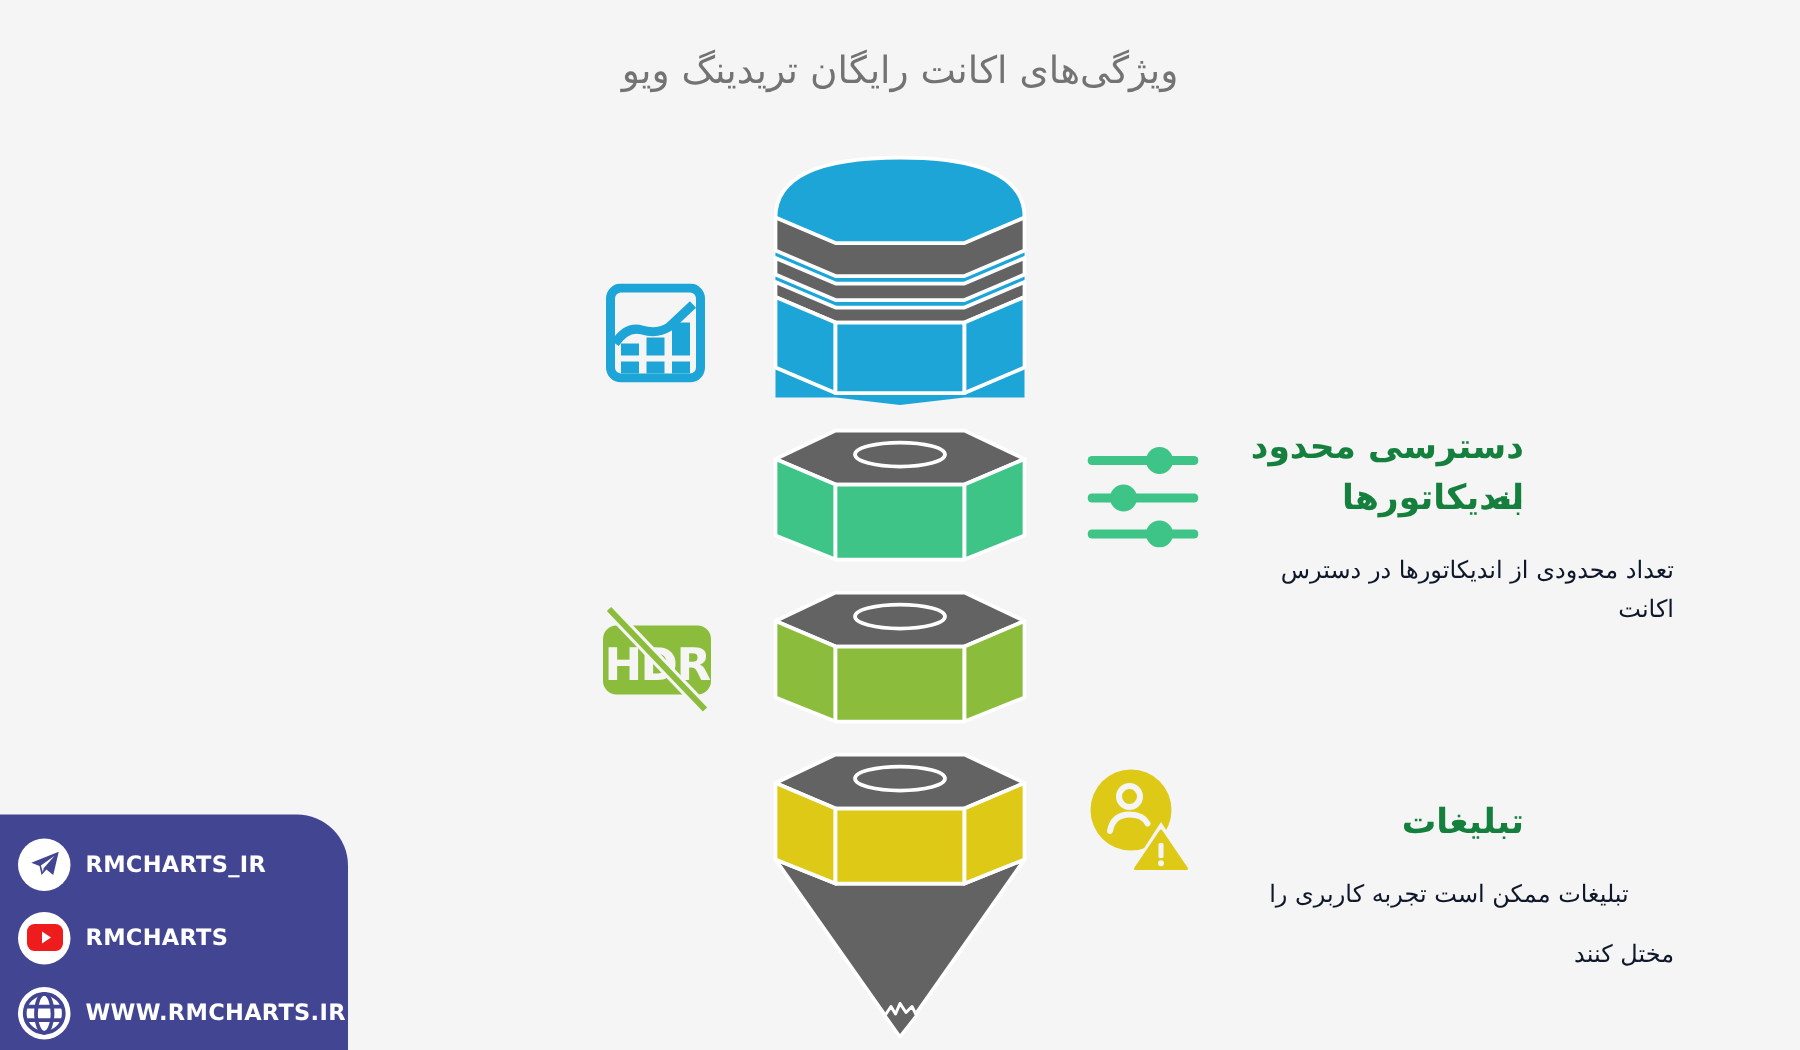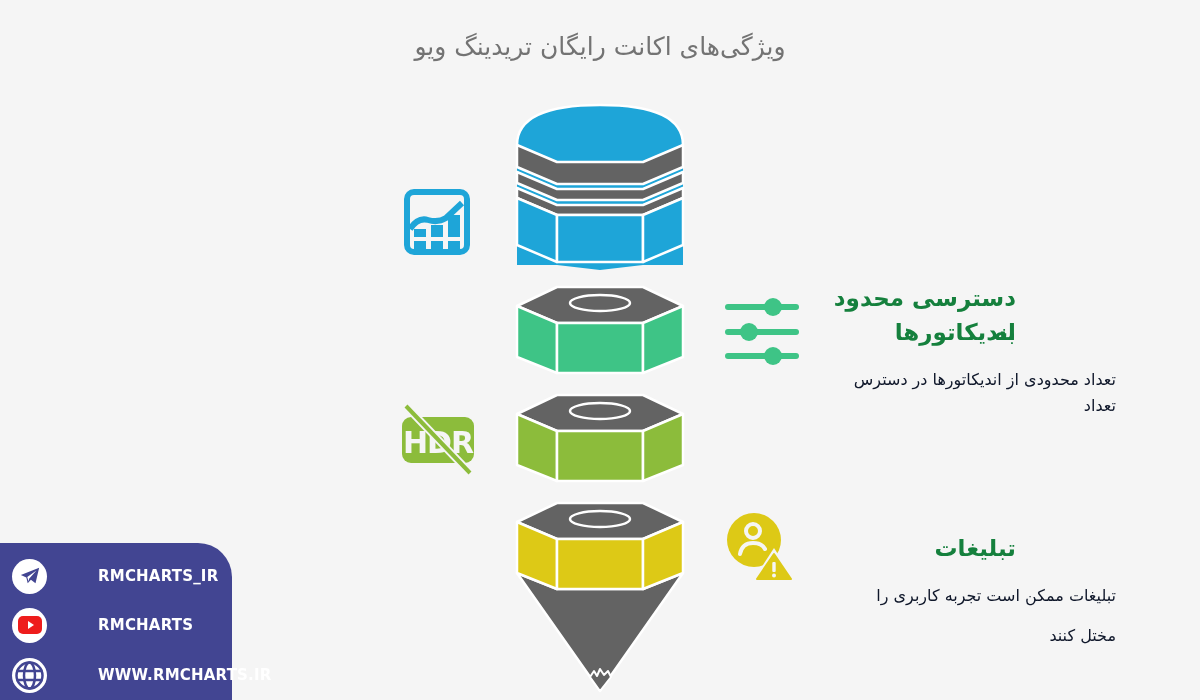--- a/index.html
+++ b/index.html
@@ -23,21 +23,21 @@
     }
     .desc {
       position: absolute; direction: rtl; text-align: right;
       font-size: 16px; color: #0f172a; line-height: 26px;
     }
     .icon { position: absolute; }
     .social {
       position: absolute; left: 0; top: 543px; width: 232px; height: 157px;
       background: #424592; border-top-right-radius: 34px;
     }
-    .social-row { position: absolute; left: 12px; height: 36px; display: flex; align-items: center; gap: 41px; }
+    .social-row { position: absolute; left: 12px; height: 36px; display: flex; align-items: center; }
     .social-circle {
       width: 35px; height: 35px; border-radius: 50%; background: #fff;
       display: flex; align-items: center; justify-content: center;
     }
     .social-label {
       margin-left: 10px; color: #fff; font-weight: bold; font-size: 15px;
       font-family: "DejaVu Sans", sans-serif; letter-spacing: 0.2px;
     }
   </style>
 </head>
@@ -114,21 +114,21 @@
       <circle cx="48" cy="12" r="9" fill="#3ec486"></circle>
       <line x1="3" y1="37" x2="71" y2="37" stroke="#3ec486" stroke-width="6" stroke-linecap="round"></line>
       <circle cx="24" cy="37" r="9" fill="#3ec486"></circle>
       <line x1="3" y1="61" x2="71" y2="61" stroke="#3ec486" stroke-width="6" stroke-linecap="round"></line>
       <circle cx="48" cy="61" r="9" fill="#3ec486"></circle>
     </svg>
   </div>
   <div class="heading" style="left:816px; top:281px; width:200px;">دسترسی محدود به</div>
   <div class="heading" style="left:816px; top:315px; width:200px; ">اندیکاتورها</div>
   <div class="desc" style="left:816px; top:367px; width:300px;">تعداد محدودی از اندیکاتورها در دسترس</div>
-  <div class="desc" style="left:816px; top:393px; width:300px;">تعداد</div>
+  <div class="desc" style="left:816px; top:393px; width:300px;">اکانت</div>
 </div>
 
 <div class="block">
   <div class="icon" style="left:400px; top:403px;">
     <svg width="76" height="74" viewBox="0 0 76 74">
       <rect x="2" y="14" width="72" height="46" rx="9" fill="#8cbc3b"></rect>
       <text x="38" y="50" text-anchor="middle" font-family="DejaVu Sans, sans-serif" font-size="30" font-weight="bold" fill="#f5f5f5" letter-spacing="-1">HDR</text>
       <line x1="6" y1="3" x2="70" y2="70" stroke="#f5f5f5" stroke-width="8"></line>
       <line x1="6" y1="3" x2="70" y2="70" stroke="#8cbc3b" stroke-width="4"></line>
     </svg>
@@ -142,21 +142,21 @@
       <circle cx="28" cy="28" r="27" fill="#ddc916"></circle>
       <circle cx="27" cy="19" r="7" fill="none" stroke="#f5f5f5" stroke-width="4"></circle>
       <path d="M14,42 Q16,31 27,31 Q36,31 39,37" fill="none" stroke="#f5f5f5" stroke-width="4" stroke-linecap="round"></path>
       <polygon points="48,36 70,70 26,70" fill="#f5f5f5"></polygon>
       <polygon points="48,42 65,67 31,67" fill="#ddc916" stroke="#ddc916" stroke-width="2" stroke-linejoin="round"></polygon>
       <rect x="46.3" y="50" width="3.4" height="10" rx="1" fill="#f5f5f5"></rect>
       <circle cx="48" cy="63.5" r="2" fill="#f5f5f5"></circle>
     </svg>
   </div>
   <div class="heading" style="left:816px; top:531px; width:200px;">تبلیغات</div>
-  <div class="desc" style="left:816px; top:583px; width:300px;">تبلیغات ممکن است تجربه کاربری را</div>
+  <div class="desc" style="left:816px; top:583px; width:300px;text-align:center;">تبلیغات ممکن است تجربه کاربری را</div>
   <div class="desc" style="left:816px; top:623px; width:300px;">مختل کنند</div>
 </div>
 
 <div class="social">
   <div class="social-row" style="top:15px;">
     <div class="social-circle">
       <svg width="22" height="22" viewBox="0 0 24 24">
         <path d="M22,3 L2,11 L8,13.5 L9.5,20 L13,16 L18,20 Z M9,13 L19,6 L11,15 L10.5,18 Z" fill="#424592"></path>
       </svg>
     </div>

